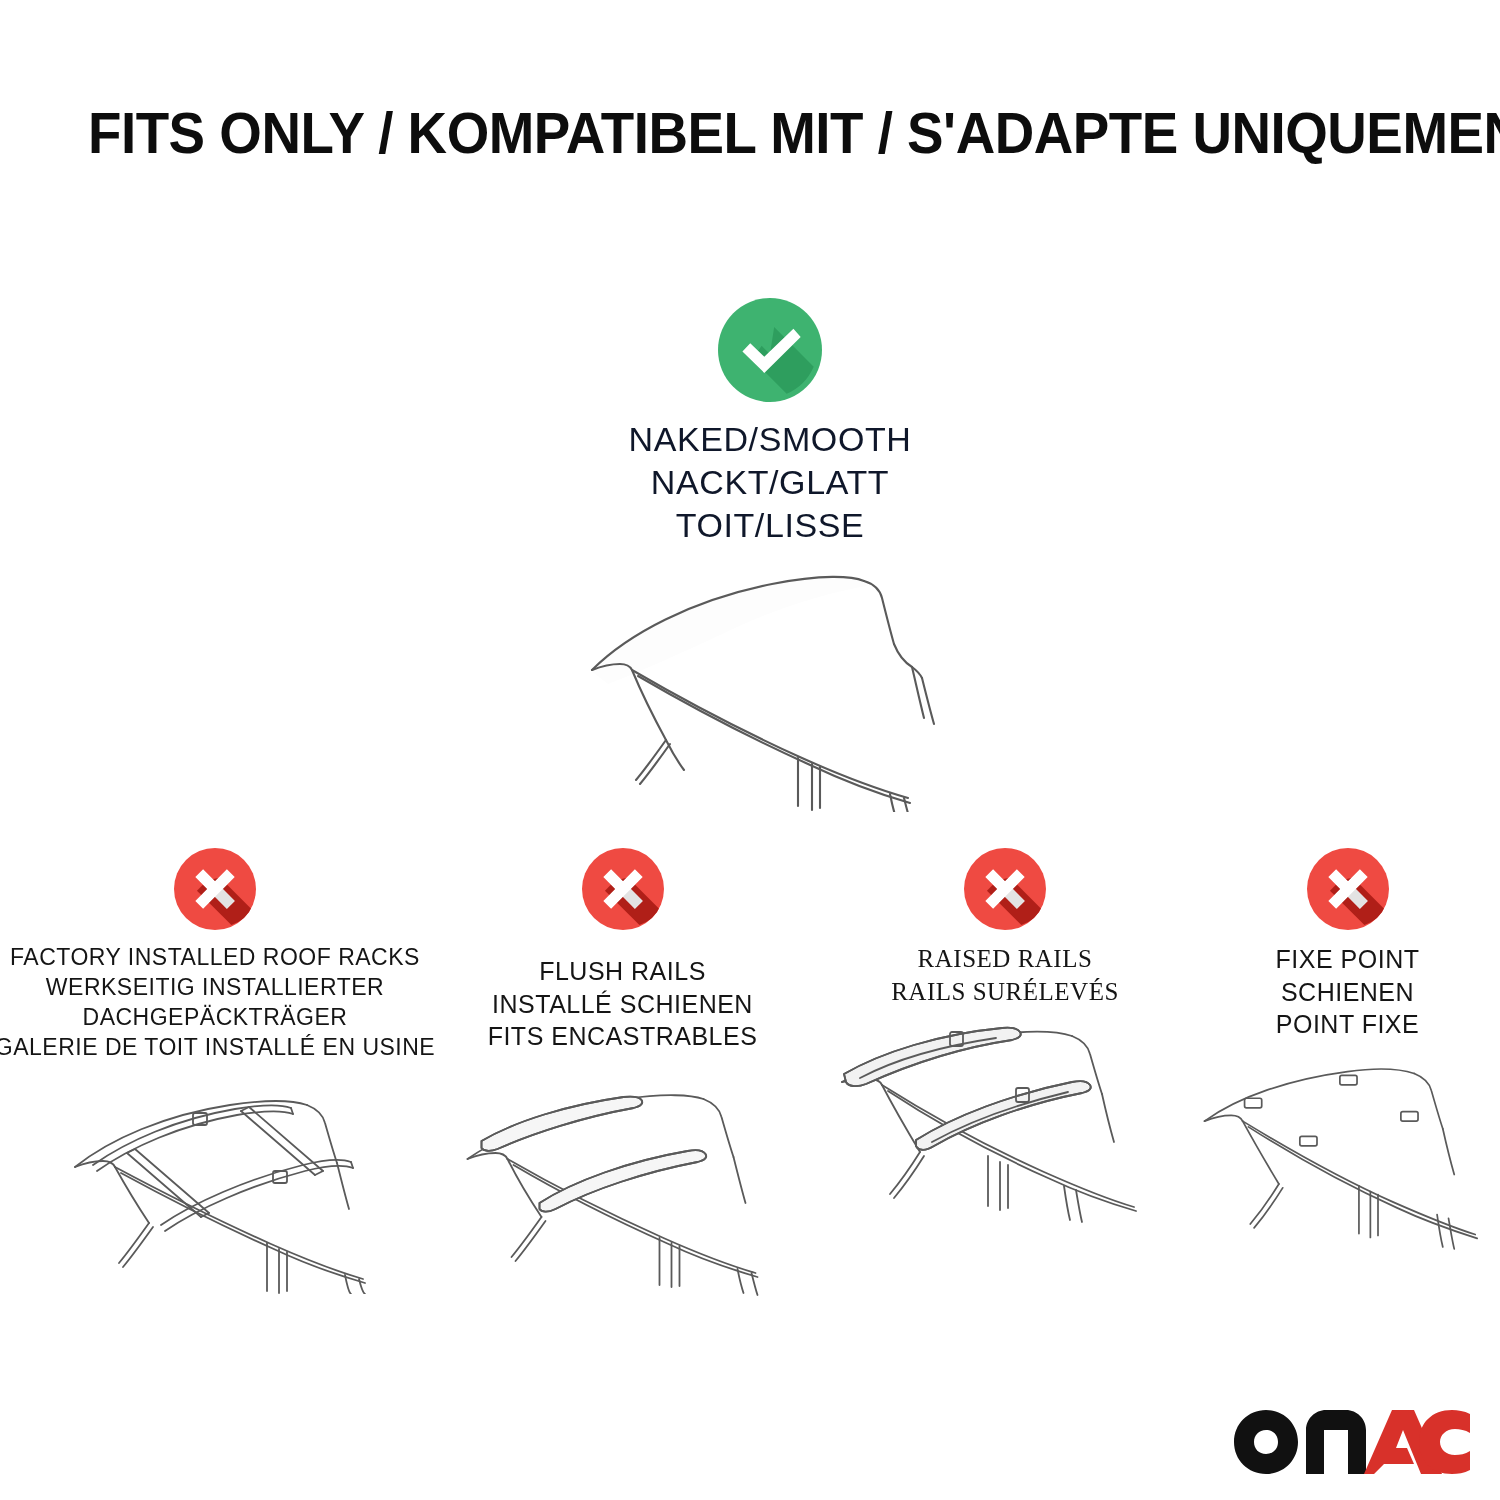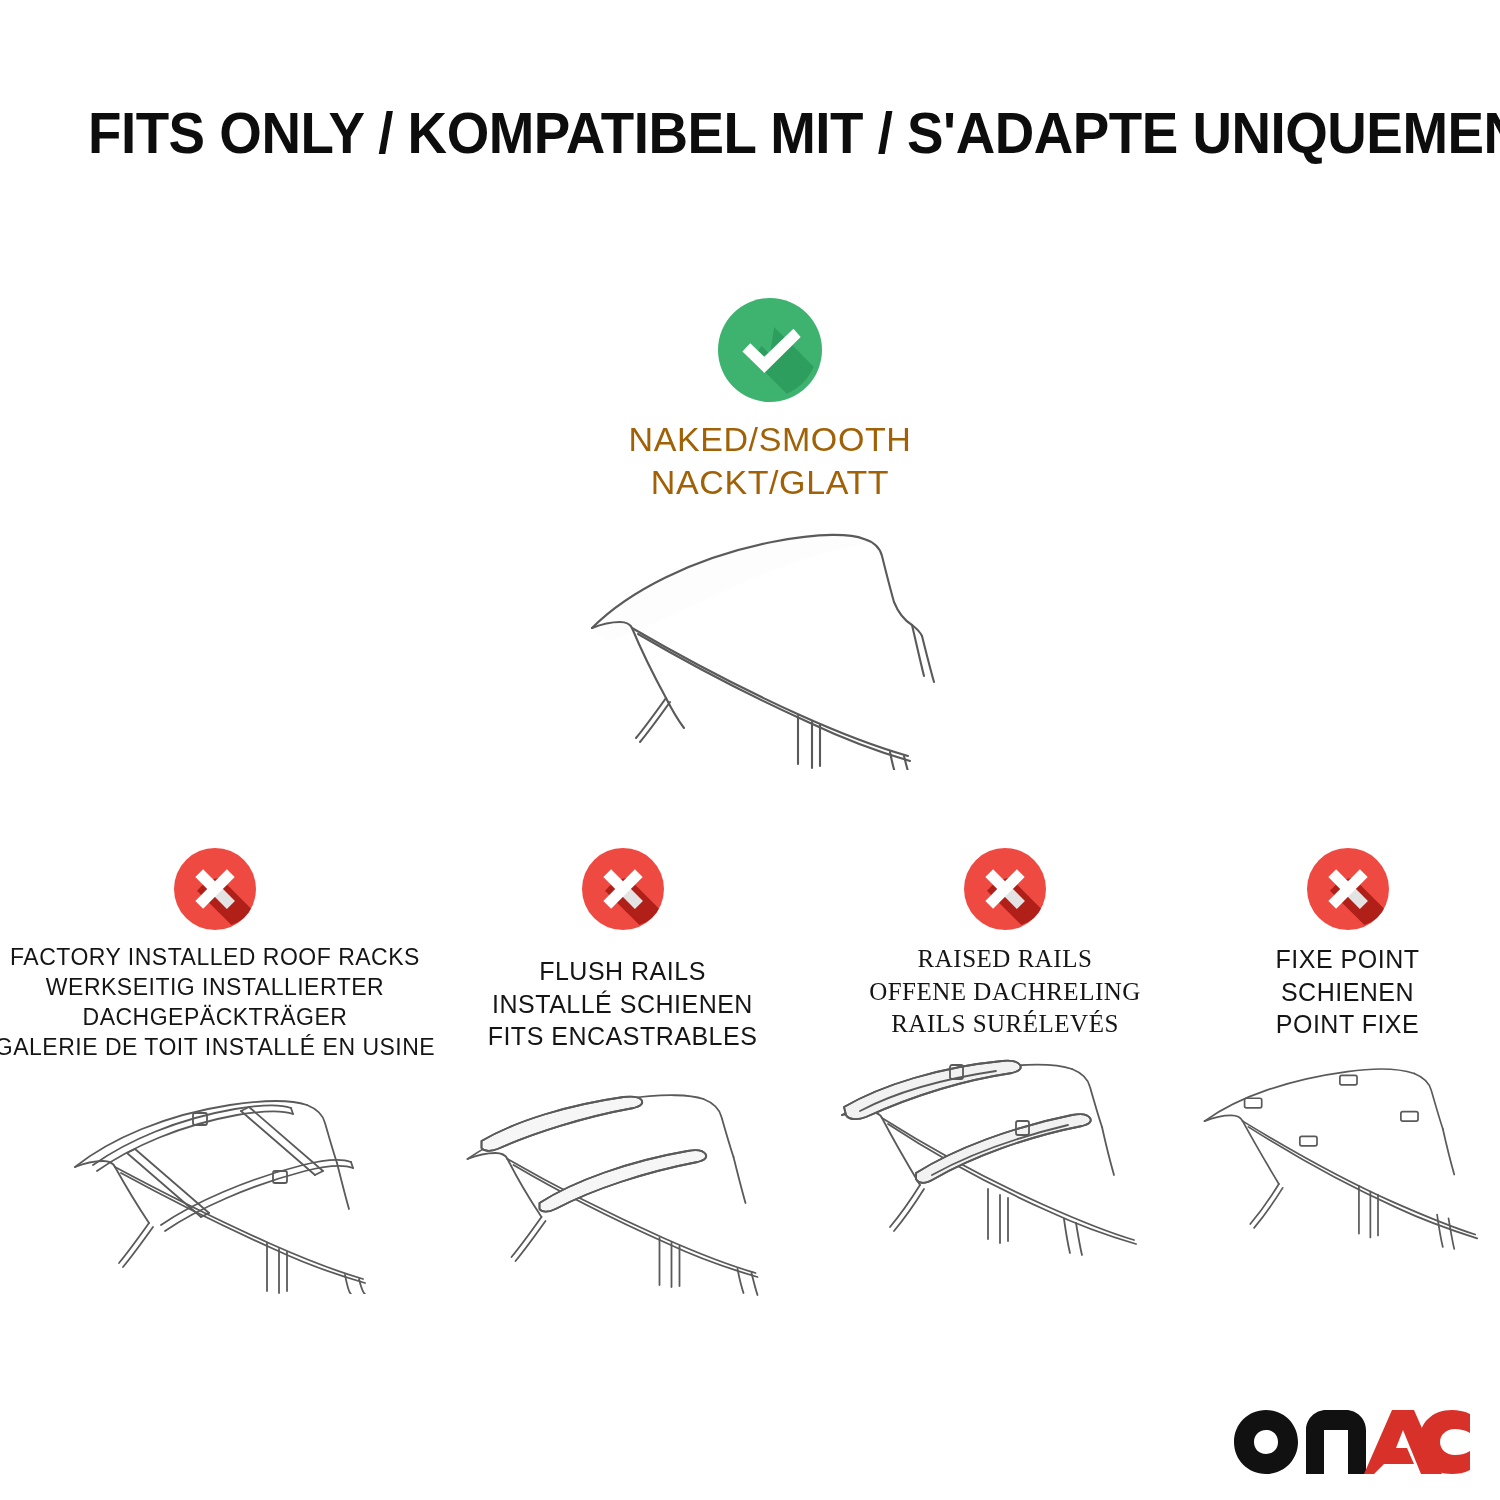--- a/index.html
+++ b/index.html
@@ -67,21 +67,21 @@
     width: 100%;
     height: 100%;
   }
 
   .featured-caption {
     margin-top: 16px;
     text-align: center;
     font-size: 34px;
     line-height: 1.26;
     letter-spacing: 0.6px;
-    color: #a16207;
+    color: #0f172a;
     font-weight: 400;
   }
   .featured-caption div { white-space: nowrap; }
 
   .featured-art {
     margin-top: 16px;
     width: 480px;
     height: 250px;
   }
 
@@ -150,20 +150,21 @@
       <path d="M54 28 L92 66 A50 50 0 0 1 66 92 L33 59 L42 46 L50 54 Z" fill="#2e9e5e"></path>
     </svg>
     <svg class="glyph" viewBox="0 0 100 100" aria-hidden="true">
       <path d="M72.5 29.5 L79.5 37.5 L44.5 72 L23.5 51.5 L31 43.5 L44.5 56.5 Z" fill="#ffffff"></path>
     </svg>
   </div>
 
   <div class="featured-caption">
     <div>NAKED/SMOOTH</div>
     <div>NACKT/GLATT</div>
+    <div>TOIT/LISSE</div>
   </div>
 
   <svg class="featured-art sketch" viewBox="0 0 480 250" fill="none" stroke="#5a5a5a" stroke-width="2.1">
 
     <path d="M60 108 C95 72 160 38 240 22 C290 13 320 14 332 18 L337 24
              C300 30 250 45 205 66 C160 87 110 110 78 122 Z" stroke="none" fill="#fdfdfd"></path>
     <path d="M62 108 C98 72 162 38 242 22 C292 12 322 14 334 19"></path>
     <path d="M334 19 C344 22 350 28 352 36 C356 52 360 68 364 82"></path>
     <path d="M364 82 C368 92 374 100 382 105"></path>
     <path d="M382 105 C386 108 390 112 392 116"></path>
@@ -305,21 +306,20 @@
         <path d="M56 36 L95 75 A50 50 0 0 1 70 94 L28 52 L40 40 Z" fill="#b01f18"></path>
       </svg>
       <svg class="glyph" viewBox="0 0 100 100" aria-hidden="true">
         <path d="M35.5 26 L50 40.5 L64.5 26 L74 35.5 L59.5 50 L74 64.5 L64.5 74 L50 59.5 L35.5 74 L26 64.5 L40.5 50 L26 35.5 Z" fill="#ffffff"></path>
         <path d="M59.5 50 L74 64.5 L64.5 74 L50 59.5 Z" fill="#e3e3e3"></path>
       </svg>
     </div>
 
     <div class="option-caption">
       <div>RAISED RAILS</div>
-      <div>OFFENE DACHRELING</div>
       <div>RAILS SURÉLEVÉS</div>
     </div>
 
     <svg class="option-art sketch" viewBox="0 0 370 215" fill="none" stroke="#5a5a5a" stroke-width="1.8">
       <path d="M22 58 C60 36 118 18 180 10 C216 6 240 8 252 12"></path>
       <path d="M252 12 C262 16 268 22 270 30 C274 44 278 58 282 70"></path>
       <path d="M22 58 C32 56 42 55 50 55 C56 55 60 57 62 61"></path>
       <path d="M62 61 C74 84 88 108 100 128"></path>
       <path d="M62 61 C108 90 166 122 224 148 C260 164 290 176 314 183"></path>
       <path d="M68 67 C112 96 170 128 228 154 C262 170 292 180 316 187"></path>

